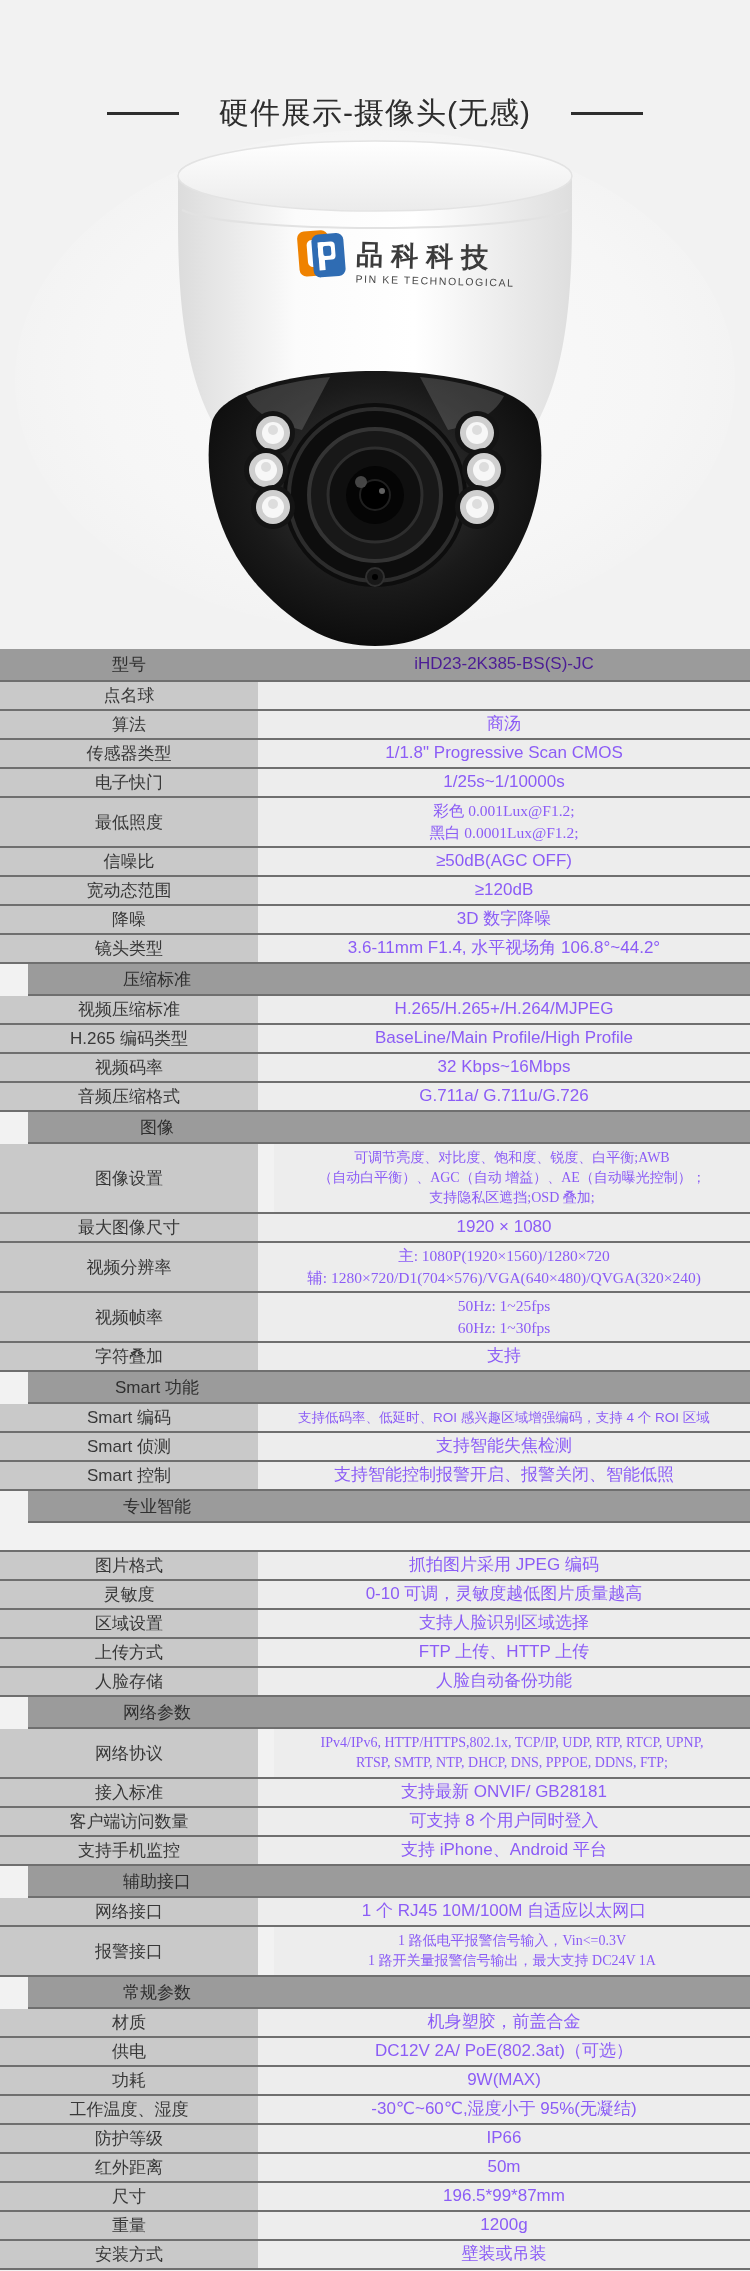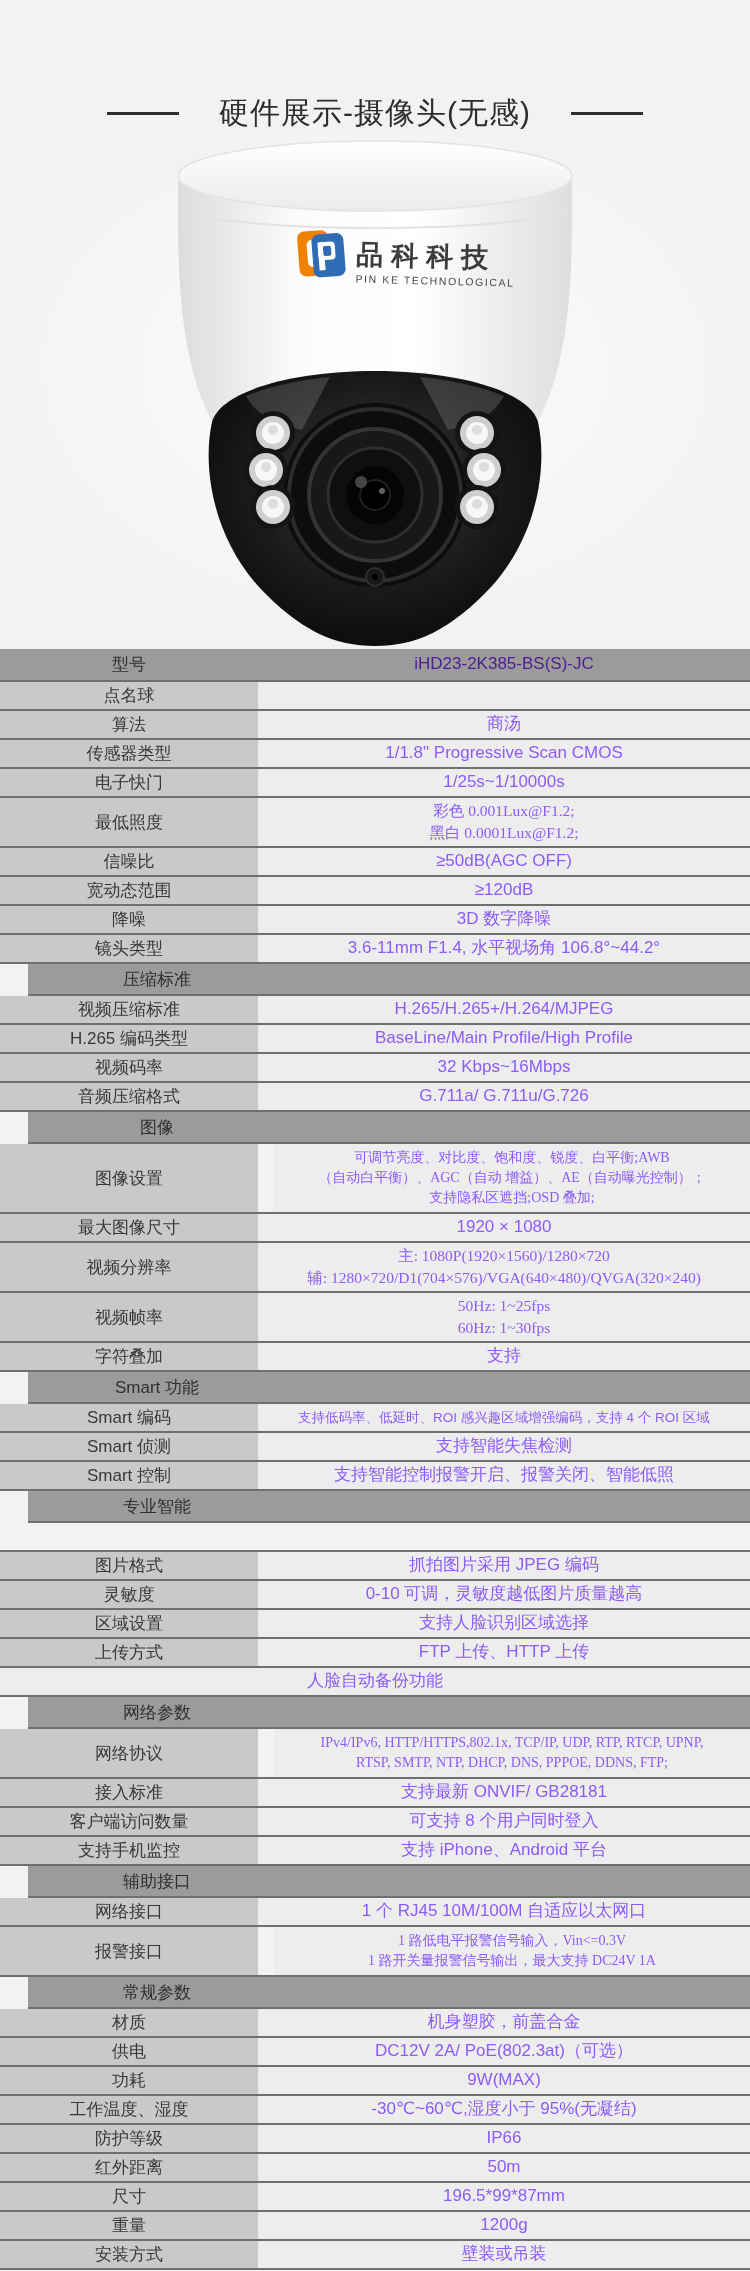--- a/index.html
+++ b/index.html
@@ -285,20 +285,21 @@
       </div>
       <div class="trow row">
         <div class="tlabel">区域设置</div>
         <div class="tvalue">支持人脸识别区域选择</div>
       </div>
       <div class="trow row">
         <div class="tlabel">上传方式</div>
         <div class="tvalue">FTP 上传、HTTP 上传</div>
       </div>
       <div class="trow row">
+        <div class="tlabel">人脸存储</div>
         <div class="tvalue">人脸自动备份功能</div>
       </div>
       <div class="trow section">
         <div class="tlabel">网络参数</div>
       </div>
       <div class="trow row2">
         <div class="tlabel">网络协议</div>
         <div class="tvalue multi small">
           <div>IPv4/IPv6, HTTP/HTTPS,802.1x, TCP/IP, UDP, RTP, RTCP, UPNP,</div>
           <div>RTSP, SMTP, NTP, DHCP, DNS, PPPOE, DDNS, FTP;</div>

